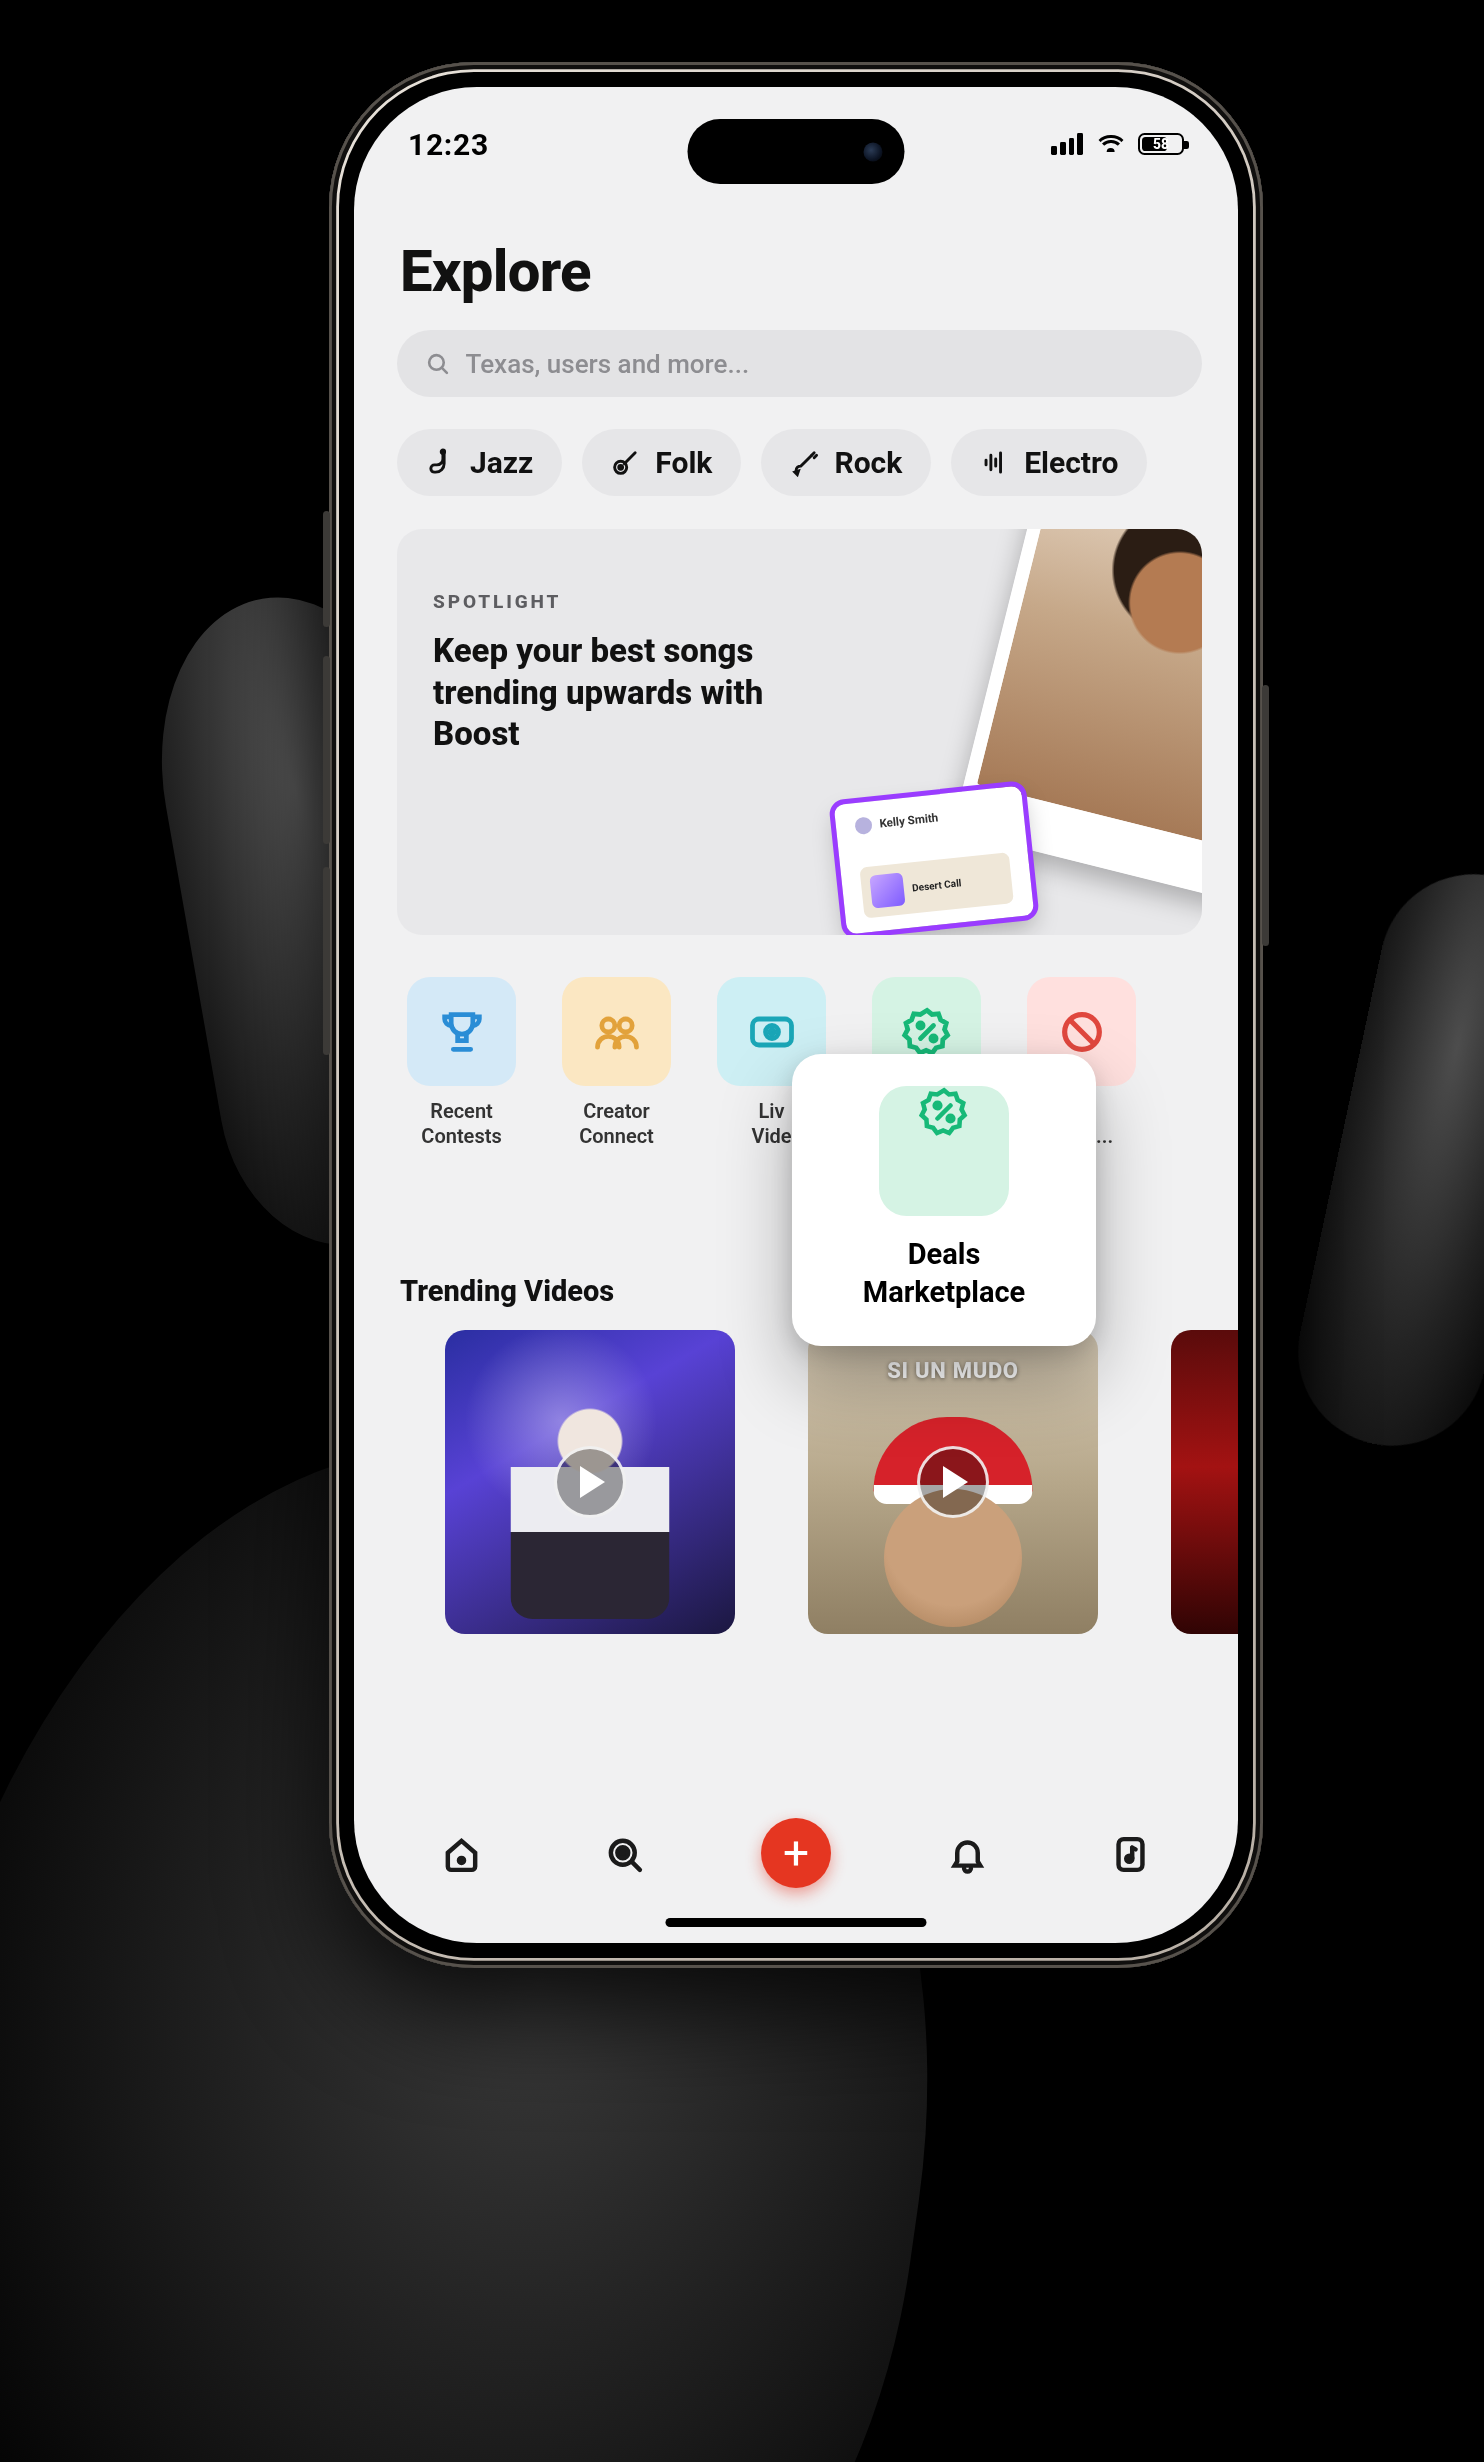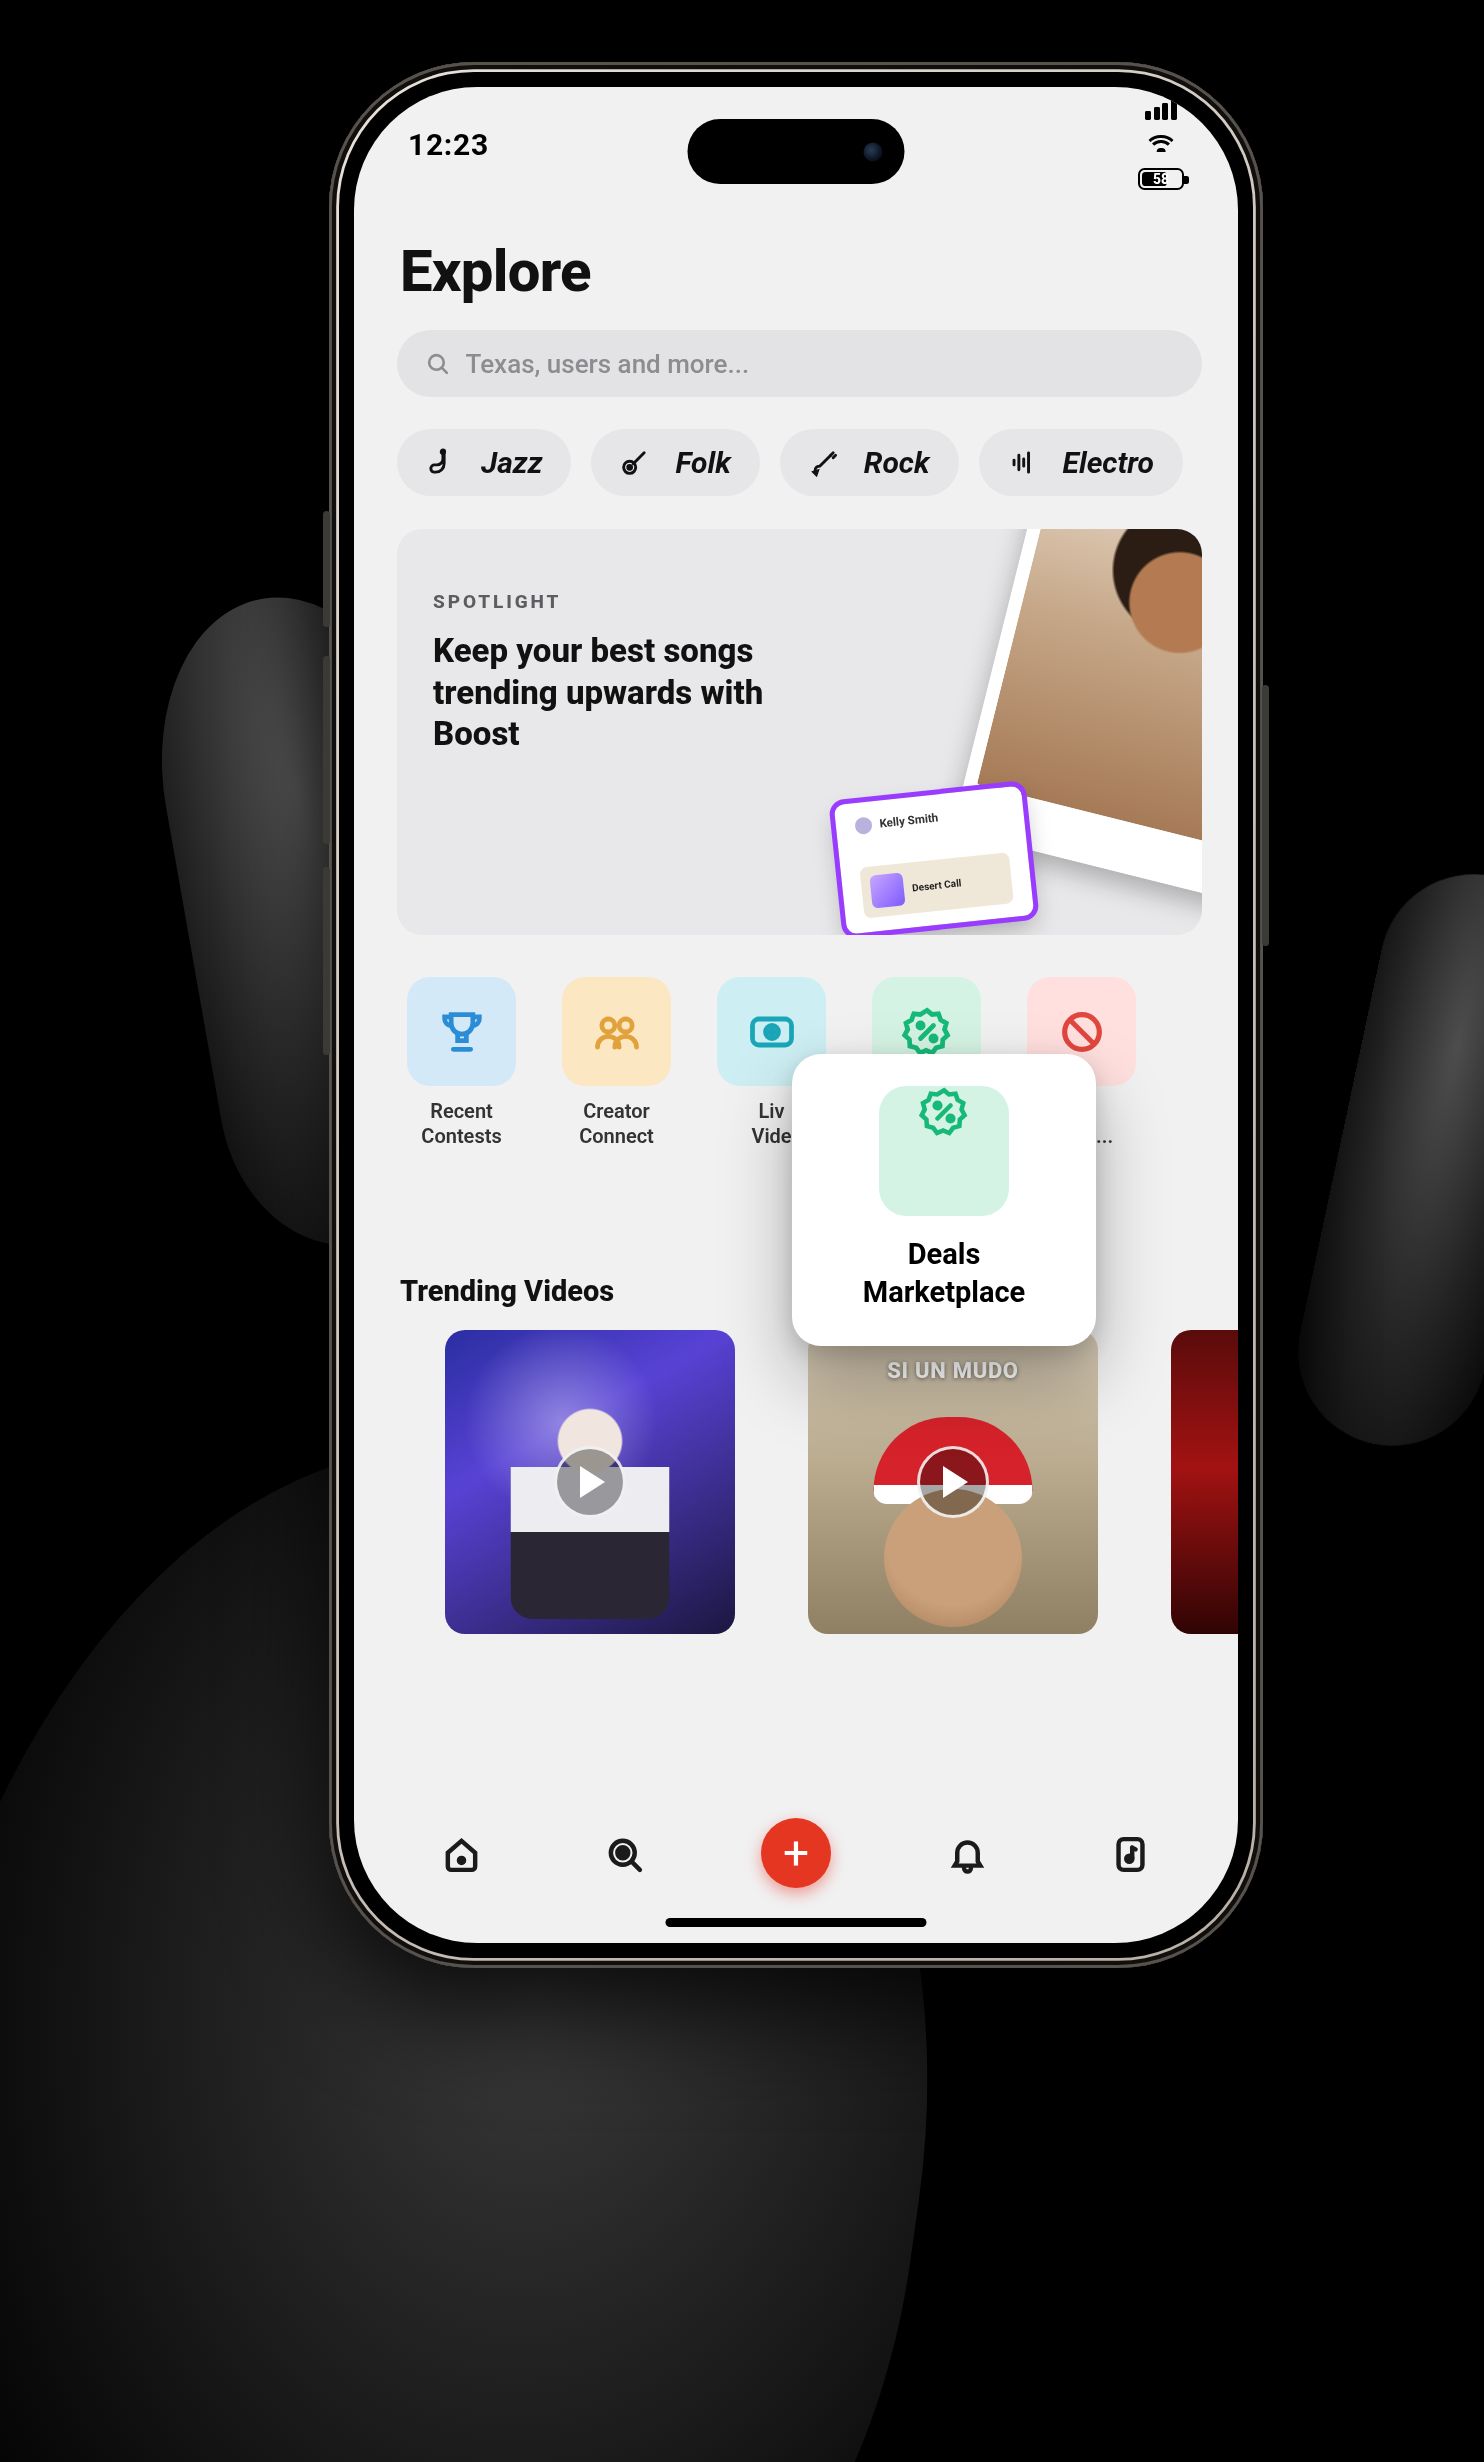--- a/index.html
+++ b/index.html
@@ -64,21 +64,21 @@
   }
 
   
   .status-bar {
     position: absolute; top: 0; left: 0; right: 0; height: 94px;
     display: flex; align-items: center; justify-content: space-between;
     padding: 20px 54px 0; z-index: 40;
     color: #000; font-weight: 700;
   }
   .status-time { font-size: 30px; letter-spacing: 0.7px; }
-  .status-icons { display: flex; align-items: center; gap: 13px; flex-direction: column; }
+  .status-icons { display: flex; align-items: center; gap: 13px; }
   .signal { display:flex; align-items:flex-end; gap:2.9px; }
   .signal i { width:5.8px; background:#000; border-radius:1.4px; }
   .signal i:nth-child(1){height:8.7px} .signal i:nth-child(2){height:13px}
   .signal i:nth-child(3){height:17.4px} .signal i:nth-child(4){height:22px}
   .wifi { width:29px; height:22px; position:relative; }
   .wifi::before, .wifi::after, .wifi span{
     content:""; position:absolute; left:50%; transform:translateX(-50%);
     border:3.6px solid #000; border-bottom:none; border-left-color:transparent; border-right-color:transparent;
     border-radius:50% 50% 0 0 / 100% 100% 0 0;
   }
@@ -96,22 +96,22 @@
   .search {
     margin:0 36px; height:67px; border-radius:35px; background:#e3e3e5;
     display:flex; align-items:center; gap:16px; padding:0 27.5px; color:#8d8d91;
   }
   .search svg{width:25px;height:25px;stroke:#8d8d91;}
   .search span{ font-size:26px; font-weight:500;}
 
   .chips { display:flex; gap:20px; padding:32px 0 0 36px; overflow:hidden;}
   .chip {
     flex:0 0 auto; height:67px; padding:0 29px; border-radius:35px;
-    background:#e6e6e8; display:flex; align-items:center; gap:26px;
-    font-size:30px; font-weight:700; color:#111;font-style:italic;
+    background:#e6e6e8; display:flex; align-items:center; gap:15px;
+    font-size:30px; font-weight:700; color:#111;
   }
   .chip svg{width:29px;height:29px;stroke:#111;fill:none;stroke-width:2.4;}
 
   
   .spotlight {
     margin:33px 36px 0; height:406px; border-radius:25px; background:#e8e8ea;
     position:relative; overflow:hidden; display:flex;
   }
   .spotlight .txt{ padding:61px 0 0 36px; width:55%; }
   .eyebrow{font-size:19px; font-weight:800; letter-spacing:2.9px; color:#5d5d61;}

